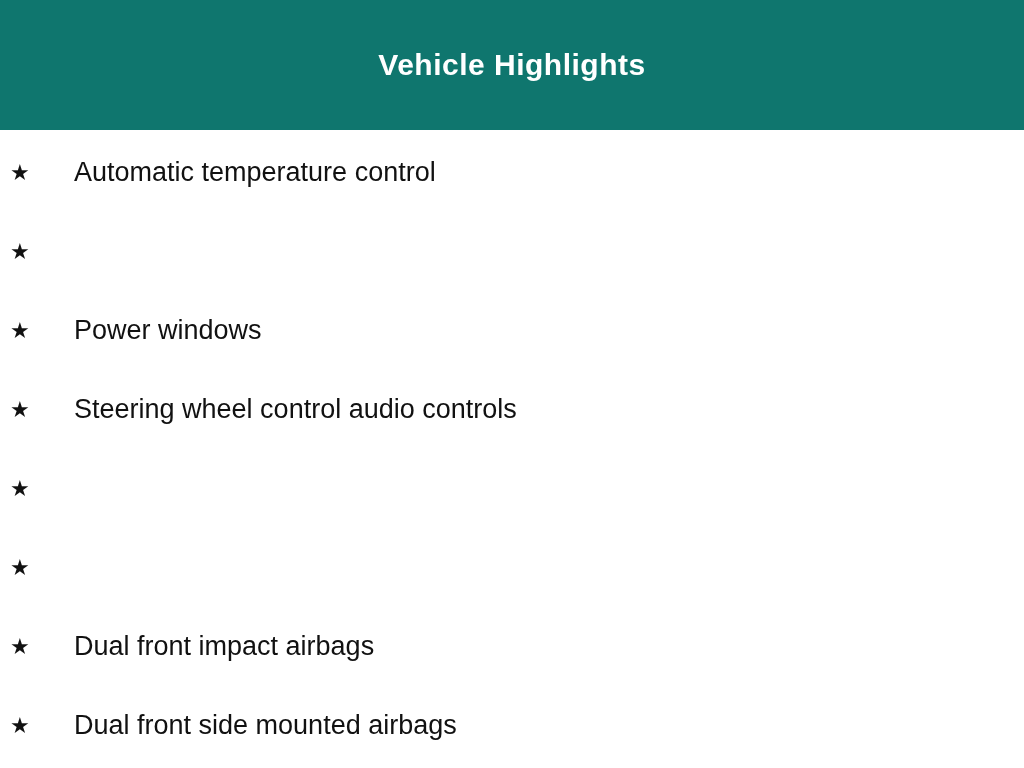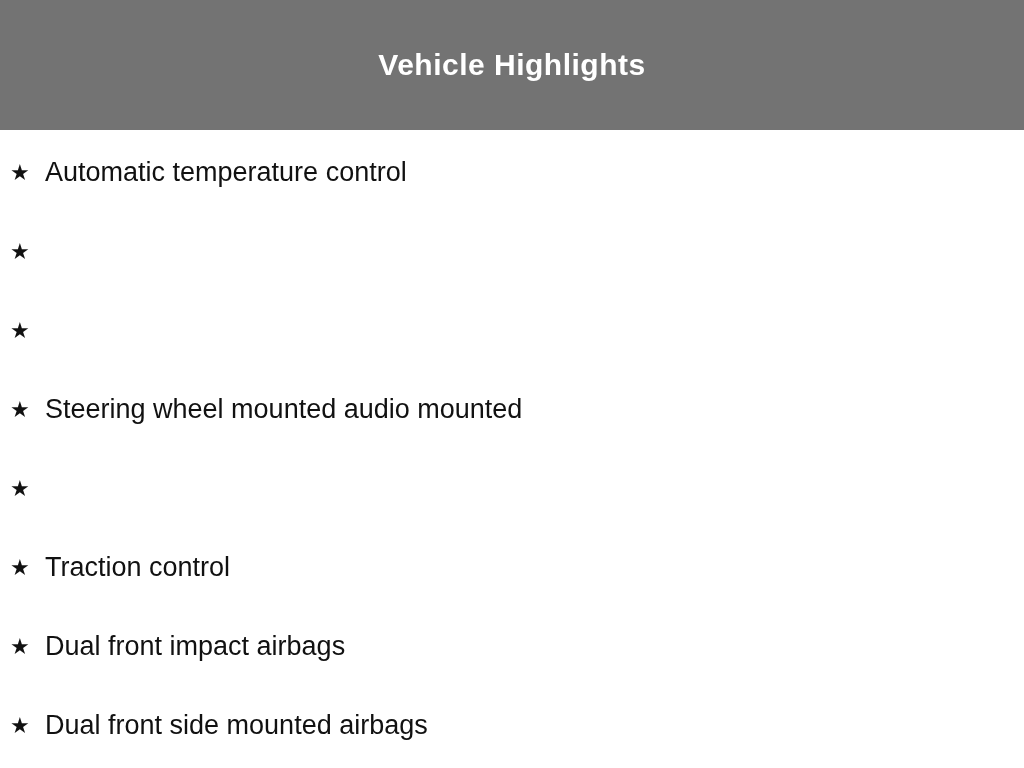--- a/index.html
+++ b/index.html
@@ -9,21 +9,21 @@
     height: 768px;
     background: #ffffff;
     font-family: "Liberation Sans", sans-serif;
     overflow: hidden;
   }
 
   
   .header {
     width: 1024px;
     height: 130px;
-    background: #737373;
+    background: #0f766e;
     display: flex;
     align-items: center;
     justify-content: center;
   }
   .header .title {
     color: #ffffff;
     font-size: 30px;
     font-weight: bold;
     letter-spacing: 0.5px;
   }
@@ -44,50 +44,51 @@
   .star {
     width: 35px;
     font-size: 22px;
     line-height: 1;
     color: #111111;
     flex: 0 0 35px;
   }
   .item-label {
     font-size: 27px;
     font-weight: normal;
+    margin-left: 29px;
   }
 </style>
 </head>
 <body>
 
 <div class="header">
   <div class="title">Vehicle Highlights</div>
 </div>
 
 <ul class="list">
     <li>
       <span class="star">★</span>
       <span class="item-label">Automatic temperature control</span>
     </li>
     <li>
       <span class="star">★</span>
     </li>
     <li>
       <span class="star">★</span>
+      <span class="item-label">Power windows</span>
     </li>
     <li>
       <span class="star">★</span>
-      <span class="item-label">Steering wheel mounted audio mounted</span>
+      <span class="item-label">Steering wheel control audio controls</span>
     </li>
     <li>
       <span class="star">★</span>
     </li>
     <li>
       <span class="star">★</span>
-      <span class="item-label">Traction control</span>
     </li>
     <li>
       <span class="star">★</span>
       <span class="item-label">Dual front impact airbags</span>
     </li>
     <li>
       <span class="star">★</span>
       <span class="item-label">Dual front side mounted airbags</span>
     </li>
   </ul>

